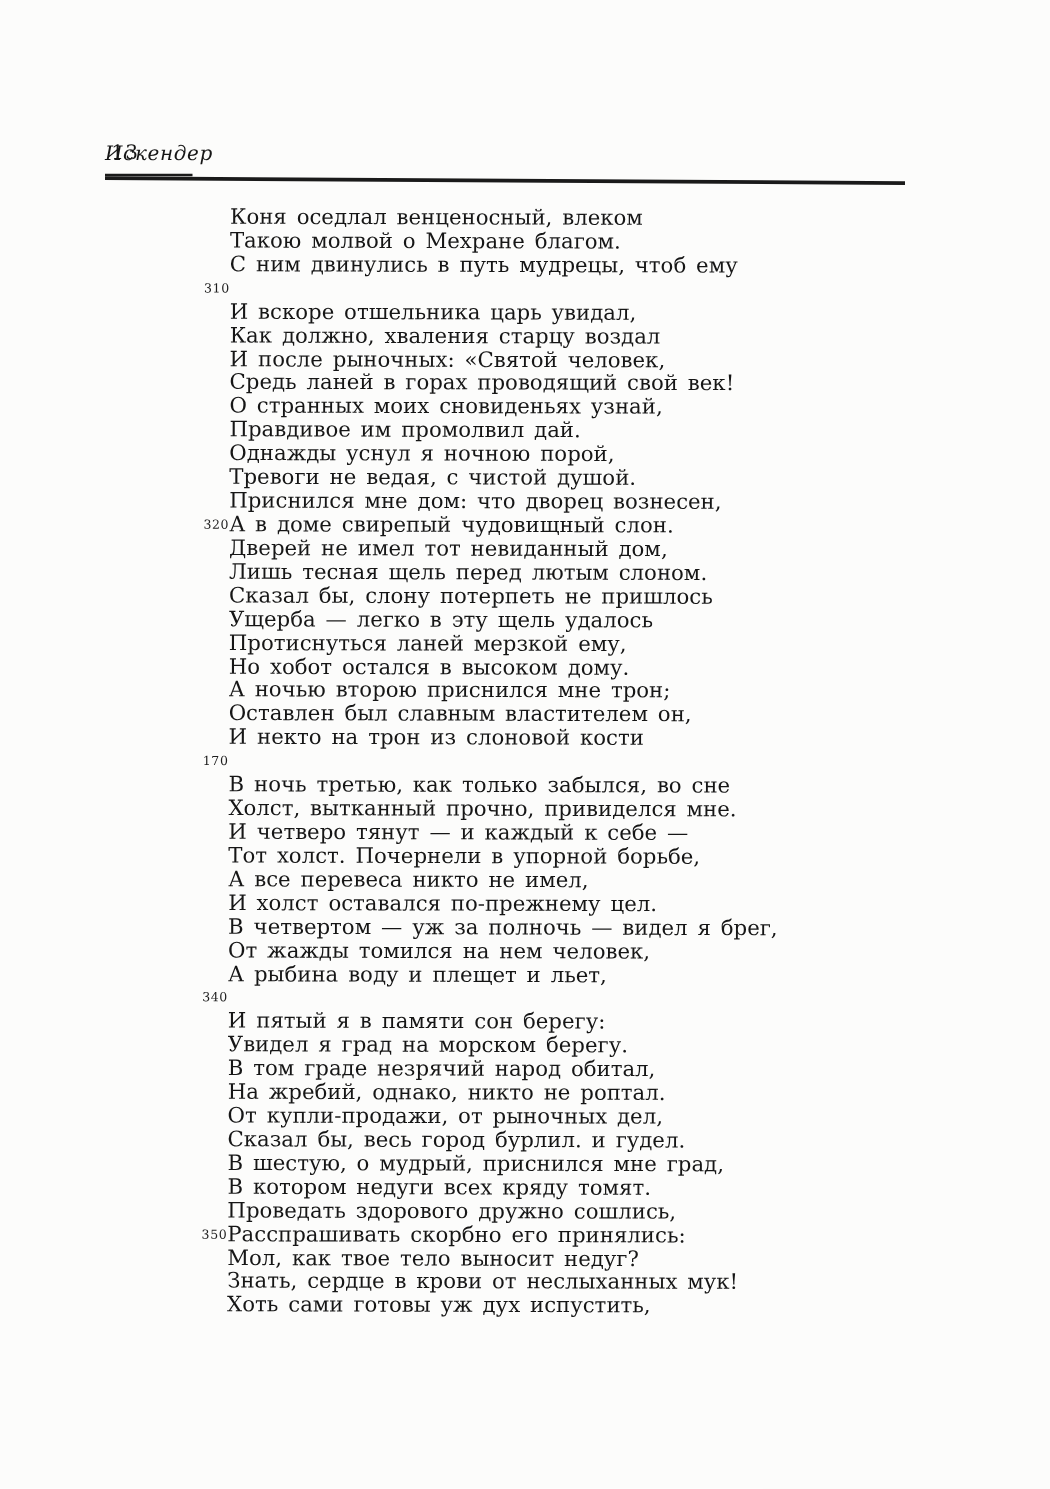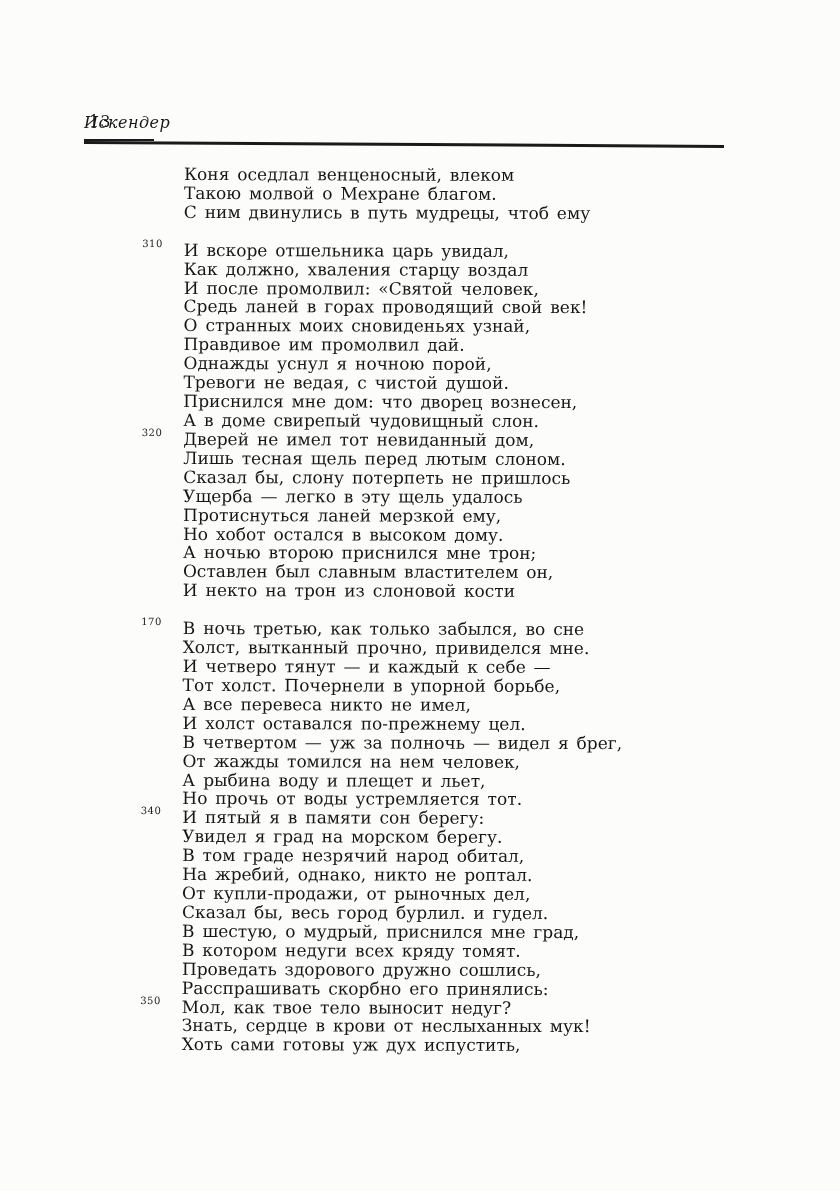--- a/index.html
+++ b/index.html
@@ -63,22 +63,22 @@
     transform: rotate(0.15deg);
     transform-origin: 0 0;
   }
   .poem-line {
     position: relative;
     height: 18.93px;
   }
   .lineno {
     position: absolute;
     right: 100%;
-    margin-right: 21px;
-    top: 17px;
+    margin-right: 0;
+    top: 5px;
     font-size: 10px;
     line-height: 1;
     letter-spacing: 0.5px;
     color: #1d1d1d;
   }
 </style>
 </head>
 <body>
 
 <div class="page">
@@ -89,21 +89,21 @@
     <div class="head-rule"></div>
   </header>
 
   <main class="poem">
       <div class="poem-line"><span>Коня оседлал венценосный, влеком</span></div>
       <div class="poem-line"><span>Такою молвой о Мехране благом.</span></div>
       <div class="poem-line"><span>С ним двинулись в путь мудрецы, чтоб ему</span></div>
       <div class="poem-line"><span class="lineno">310</span></div>
       <div class="poem-line"><span>И вскоре отшельника царь увидал,</span></div>
       <div class="poem-line"><span>Как должно, хваления старцу воздал</span></div>
-      <div class="poem-line"><span>И после промолвил: «Святой человек,</span></div>
+      <div class="poem-line"><span>И после рыночных: «Святой человек,</span></div>
       <div class="poem-line"><span>Средь ланей в горах проводящий свой век!</span></div>
       <div class="poem-line"><span>О странных моих сновиденьях узнай,</span></div>
       <div class="poem-line"><span>Правдивое им промолвил дай.</span></div>
       <div class="poem-line"><span>Однажды уснул я ночною порой,</span></div>
       <div class="poem-line"><span>Тревоги не ведая, с чистой душой.</span></div>
       <div class="poem-line"><span>Приснился мне дом: что дворец вознесен,</span></div>
       <div class="poem-line"><span class="lineno">320</span><span>А в доме свирепый чудовищный слон.</span></div>
       <div class="poem-line"><span>Дверей не имел тот невиданный дом,</span></div>
       <div class="poem-line"><span>Лишь тесная щель перед лютым слоном.</span></div>
       <div class="poem-line"><span>Сказал бы, слону потерпеть не пришлось</span></div>
@@ -116,21 +116,21 @@
       <div class="poem-line"><span class="lineno">170</span></div>
       <div class="poem-line"><span>В ночь третью, как только забылся, во сне</span></div>
       <div class="poem-line"><span>Холст, вытканный прочно, привиделся мне.</span></div>
       <div class="poem-line"><span>И четверо тянут — и каждый к себе —</span></div>
       <div class="poem-line"><span>Тот холст. Почернели в упорной борьбе,</span></div>
       <div class="poem-line"><span>А все перевеса никто не имел,</span></div>
       <div class="poem-line"><span>И холст оставался по-прежнему цел.</span></div>
       <div class="poem-line"><span>В четвертом — уж за полночь — видел я брег,</span></div>
       <div class="poem-line"><span>От жажды томился на нем человек,</span></div>
       <div class="poem-line"><span>А рыбина воду и плещет и льет,</span></div>
-      <div class="poem-line"><span class="lineno">340</span><span>Но прочь от воды устремляется тот.</span></div>
+      <div class="poem-line"><span class="lineno">340</span></div>
       <div class="poem-line"><span>И пятый я в памяти сон берегу:</span></div>
       <div class="poem-line"><span>Увидел я град на морском берегу.</span></div>
       <div class="poem-line"><span>В том граде незрячий народ обитал,</span></div>
       <div class="poem-line"><span>На жребий, однако, никто не роптал.</span></div>
       <div class="poem-line"><span>От купли-продажи, от рыночных дел,</span></div>
       <div class="poem-line"><span>Сказал бы, весь город бурлил. и гудел.</span></div>
       <div class="poem-line"><span>В шестую, о мудрый, приснился мне град,</span></div>
       <div class="poem-line"><span>В котором недуги всех кряду томят.</span></div>
       <div class="poem-line"><span>Проведать здорового дружно сошлись,</span></div>
       <div class="poem-line"><span class="lineno">350</span><span>Расспрашивать скорбно его принялись:</span></div>

